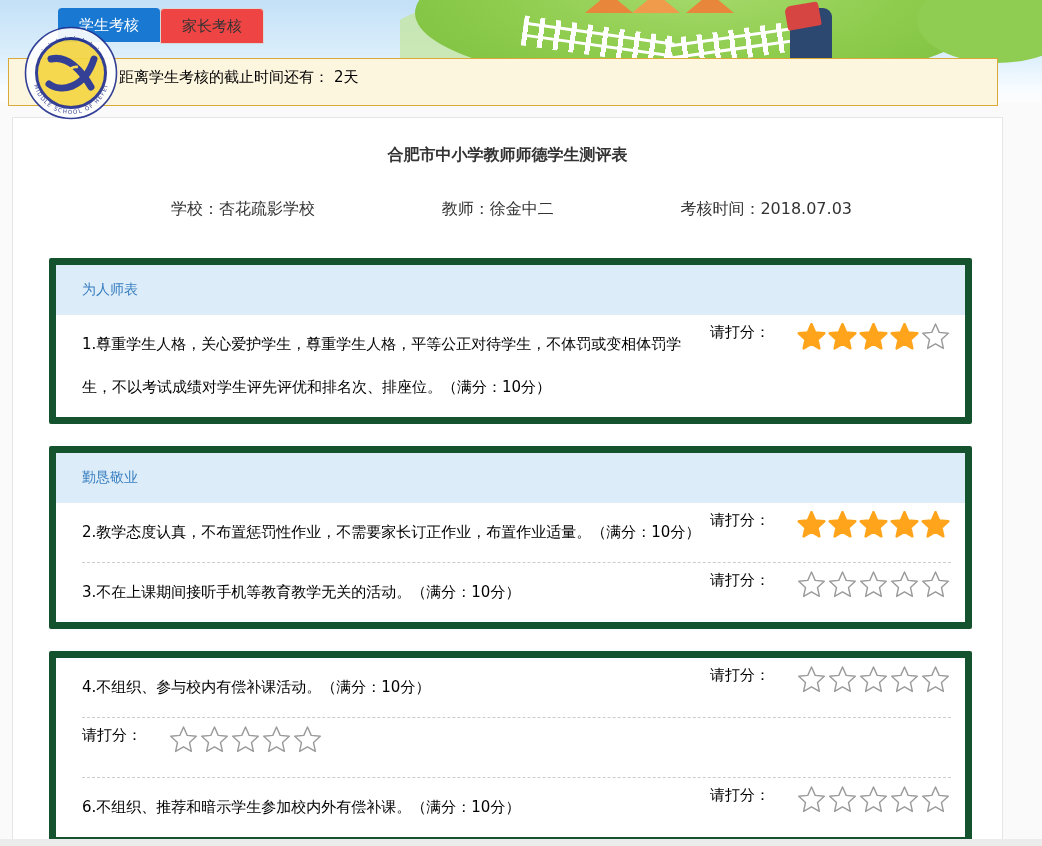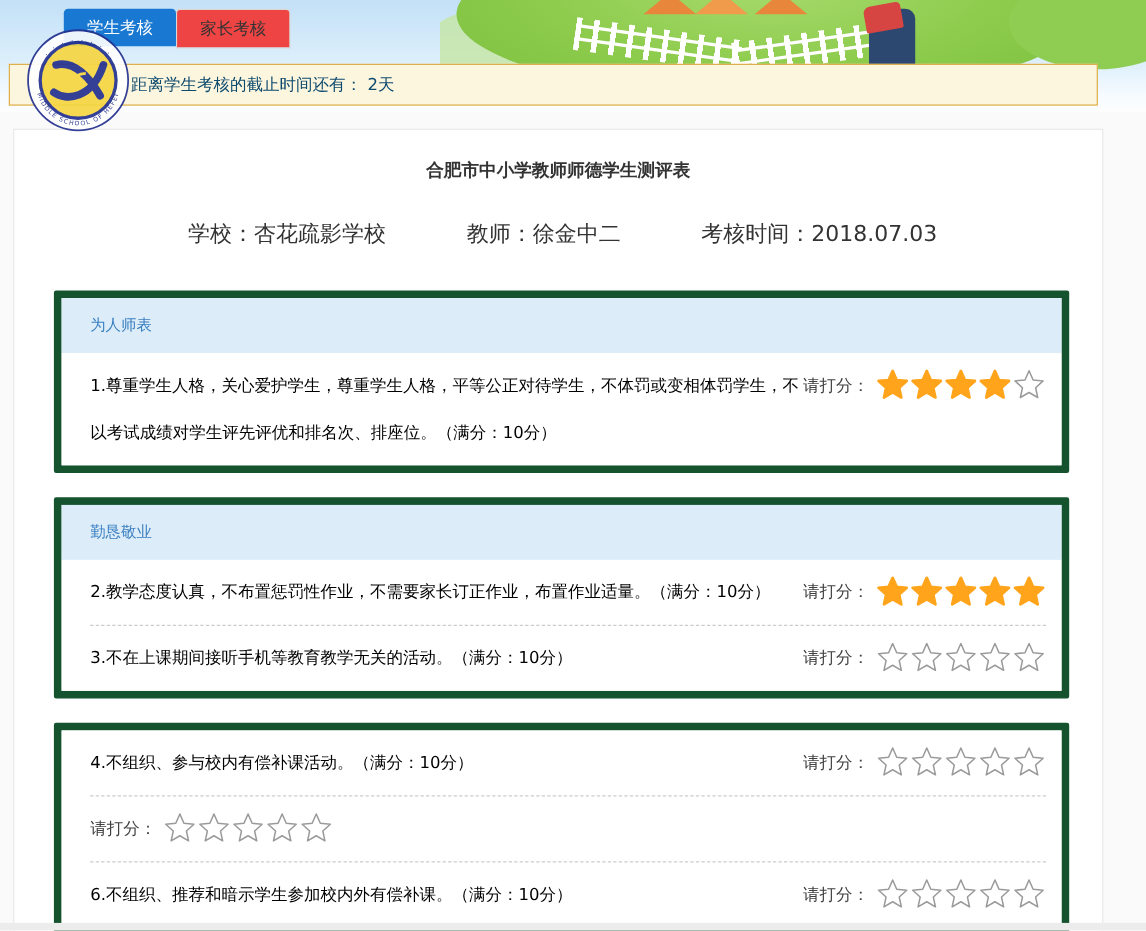--- a/index.html
+++ b/index.html
@@ -34,40 +34,40 @@
     border-radius:9px 9px 3px 3px;}
   .figure::before{content:"";position:absolute;left:-4px;top:-4px;width:34px;height:24px;
     background:#d64541;border-radius:6px 4px 2px 2px;transform:rotate(-10deg);}
   
   .tabs{position:absolute;left:10px;top:8px;z-index:2;display:flex;padding-left:48px;}
   .tab{height:34px;line-height:34px;padding:0 21px;font-size:15px;
     border-radius:4px 4px 0 0;cursor:pointer;}
   .tab.active{background:#1878d2;color:#fff;}
   .tab.inactive{background:#ef4444;color:#333;border:1px solid #d8d8d8;}
   
-  .notice{position:absolute;left:8px;top:58px;width:990px;height:38px;z-index:1;
+  .notice{position:absolute;left:8px;top:58px;width:990px;height:48px;z-index:1;
     background:#fdf6df;border:1px solid #dba83a;box-sizing:border-box;
-    line-height:36px;padding-left:110px;font-size:15px;color:#0c4a6e;}
+    line-height:36px;padding-left:110px;font-size:15px;color:#000000;}
   .notice .val{margin-left:5px;}
   
   .logo{position:absolute;left:24px;top:26px;width:94px;height:94px;z-index:3;opacity:.92;}
   
   .card{position:absolute;left:12px;top:117px;width:991px;min-height:760px;
     background:#fff;border:1px solid #e6e6e6;box-sizing:border-box;padding-bottom:40px;}
   .form-title{margin:27px 0 0 0;text-align:center;font-size:16px;font-weight:bold;color:#333;}
   .meta{display:flex;justify-content:space-between;padding:0 150px 0 158px;
-    margin-top:33px;font-size:20px;color:#333;}
+    margin-top:33px;font-size:16px;color:#333;}
   .sections{margin:38px 30px 0 36px;}
   .section{border:7px solid #14532d;border-radius:2px;margin-bottom:22px;}
   .section-header{background:#dcedf9;color:#3a7fc1;font-size:14px;padding:16px 0 16px 26px;}
   .section-body{background:#fff;padding:0 14px 0 26px;}
   .item{display:flex;justify-content:space-between;align-items:flex-start;padding:8px 0;}
   .item.sep{border-top:1px dashed #ccc;}
   .item-text{flex:0 1 648px;color:#000000;font-size:15px;line-height:43px;}
-  .rating{display:flex;align-items:center;height:43px;color:#404040;font-size:15px;white-space:nowrap;}
+  .rating{display:flex;height:43px;color:#000000;font-size:15px;white-space:nowrap;gap:20px;}
   .stars{display:flex;margin-left:6px;}
   .stars svg{margin:0 1px;cursor:pointer;display:block;}
   
   .bottom-edge{position:absolute;left:0;top:839px;width:1042px;height:7px;background:#ececec;z-index:6;}
 </style>
 </head>
 <body>
 
 <div class="sky">
   <div class="art">

